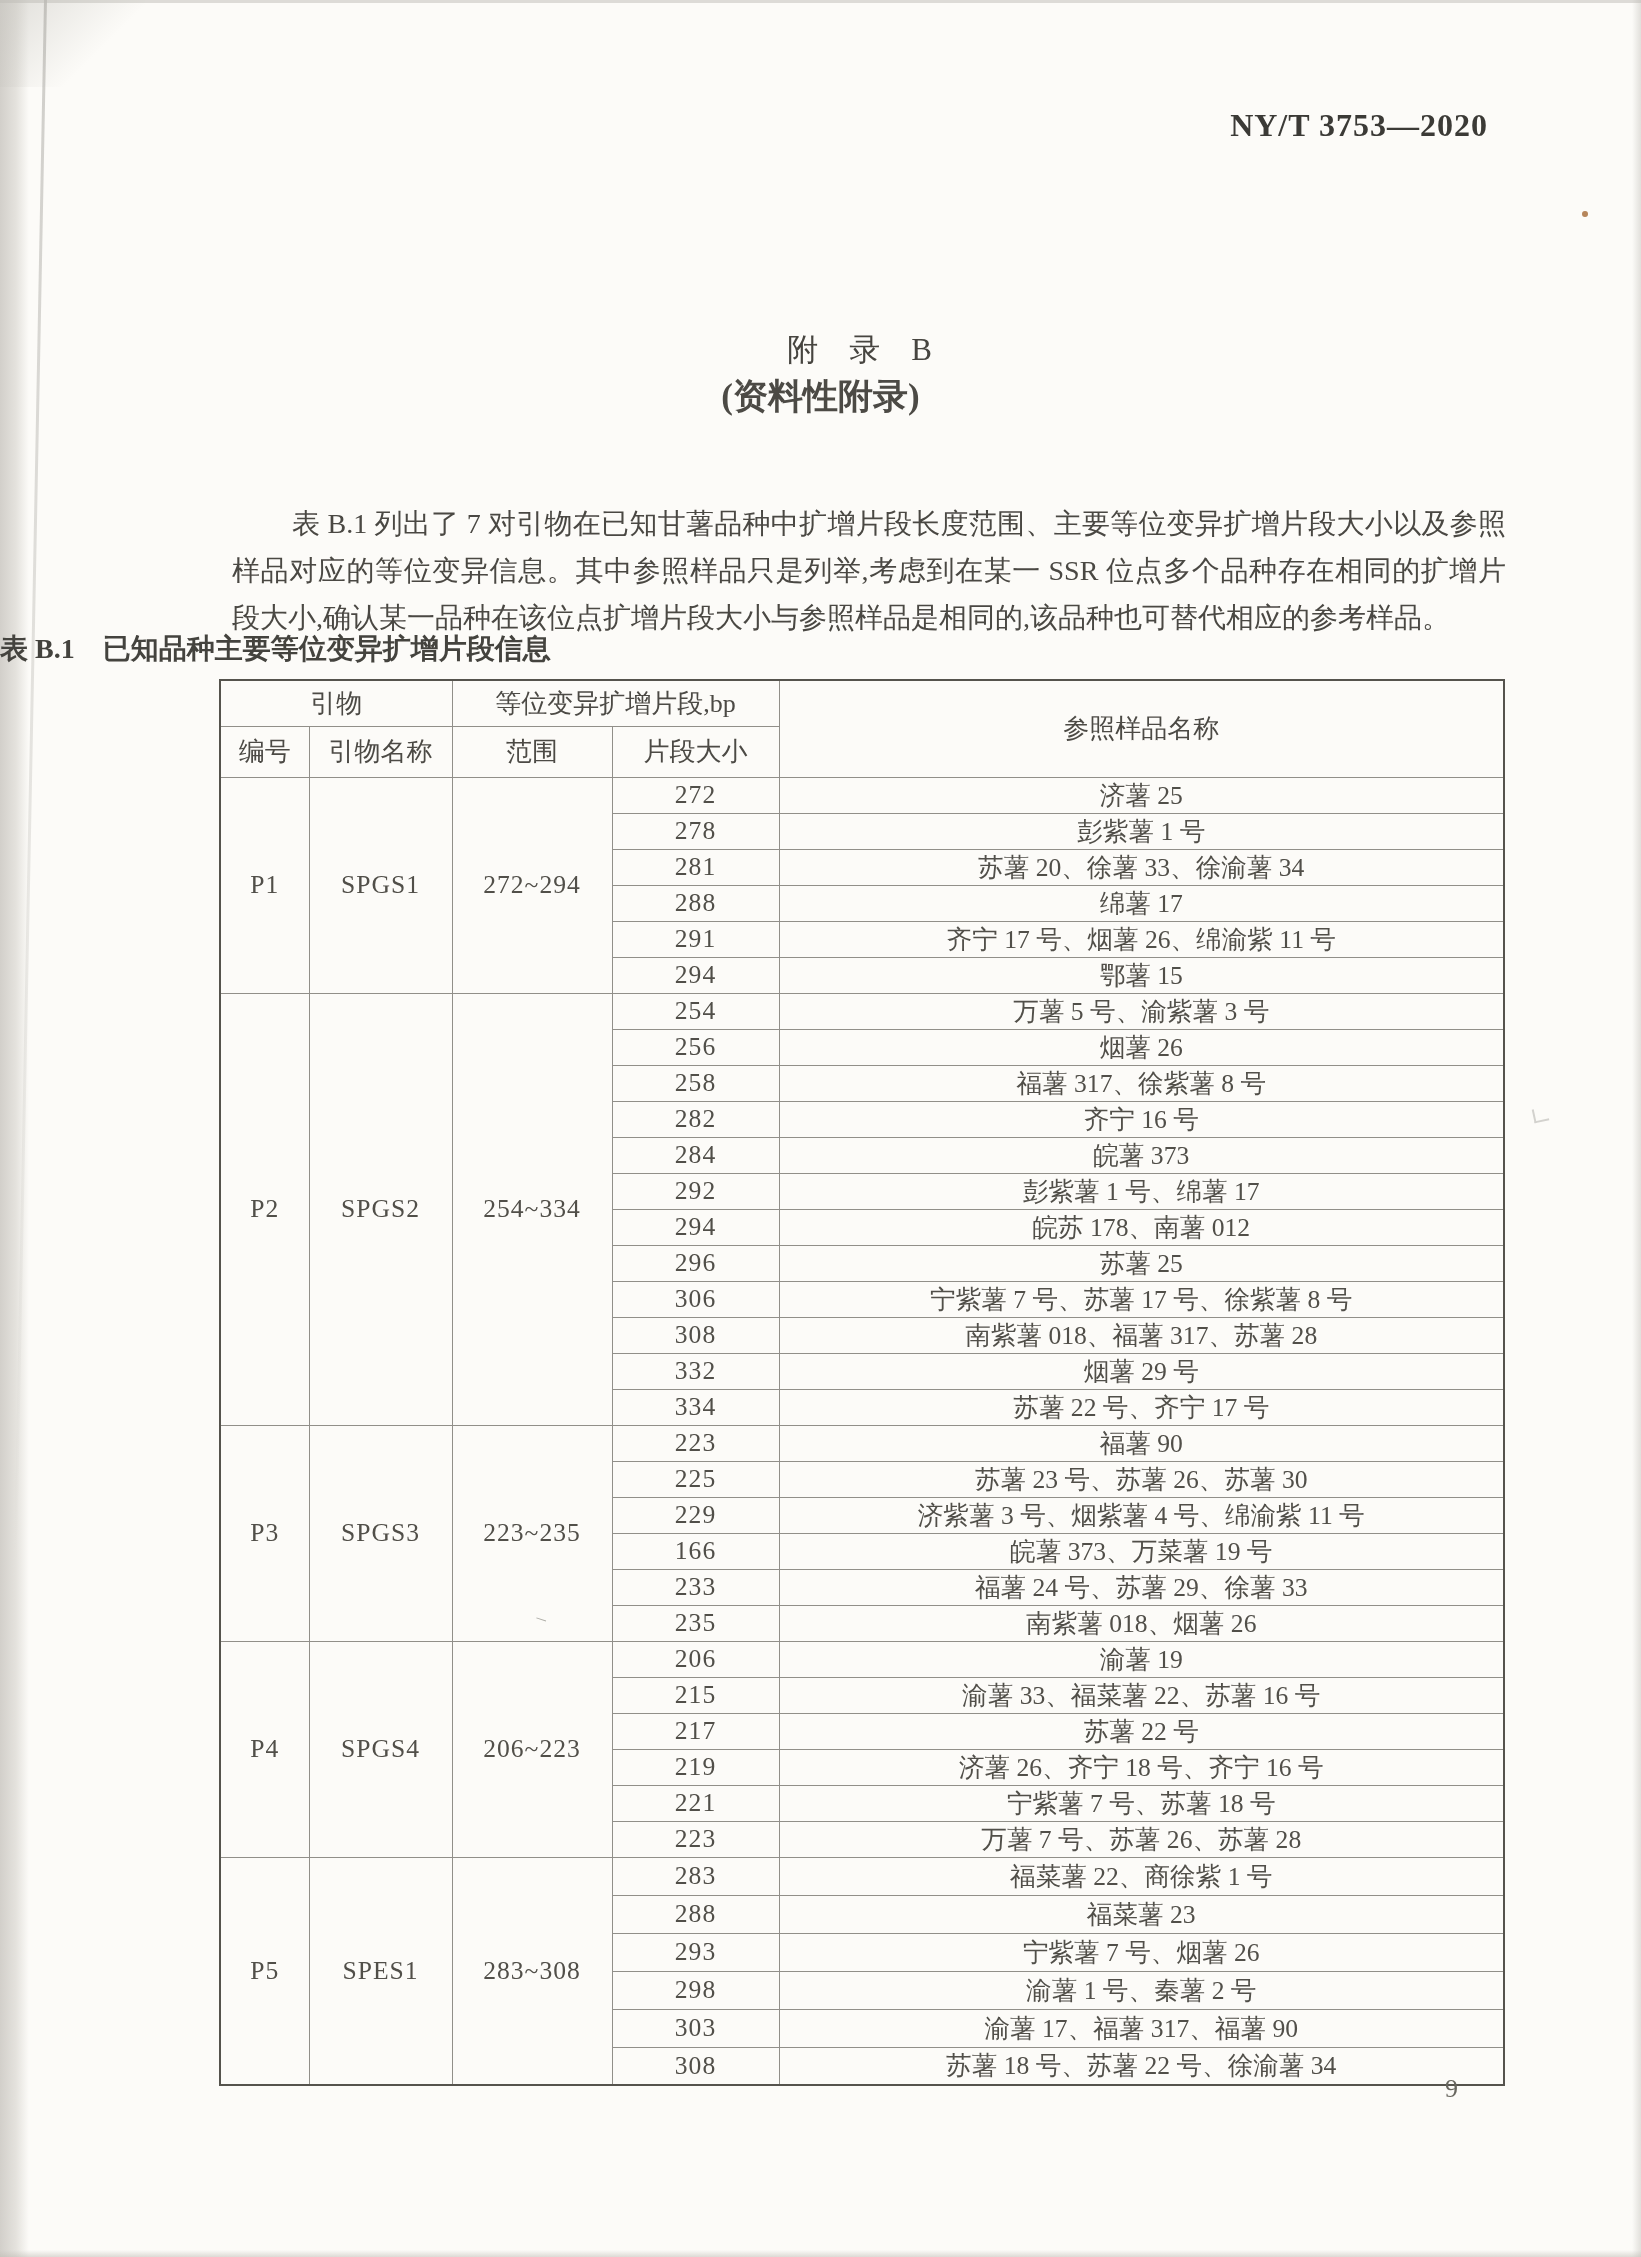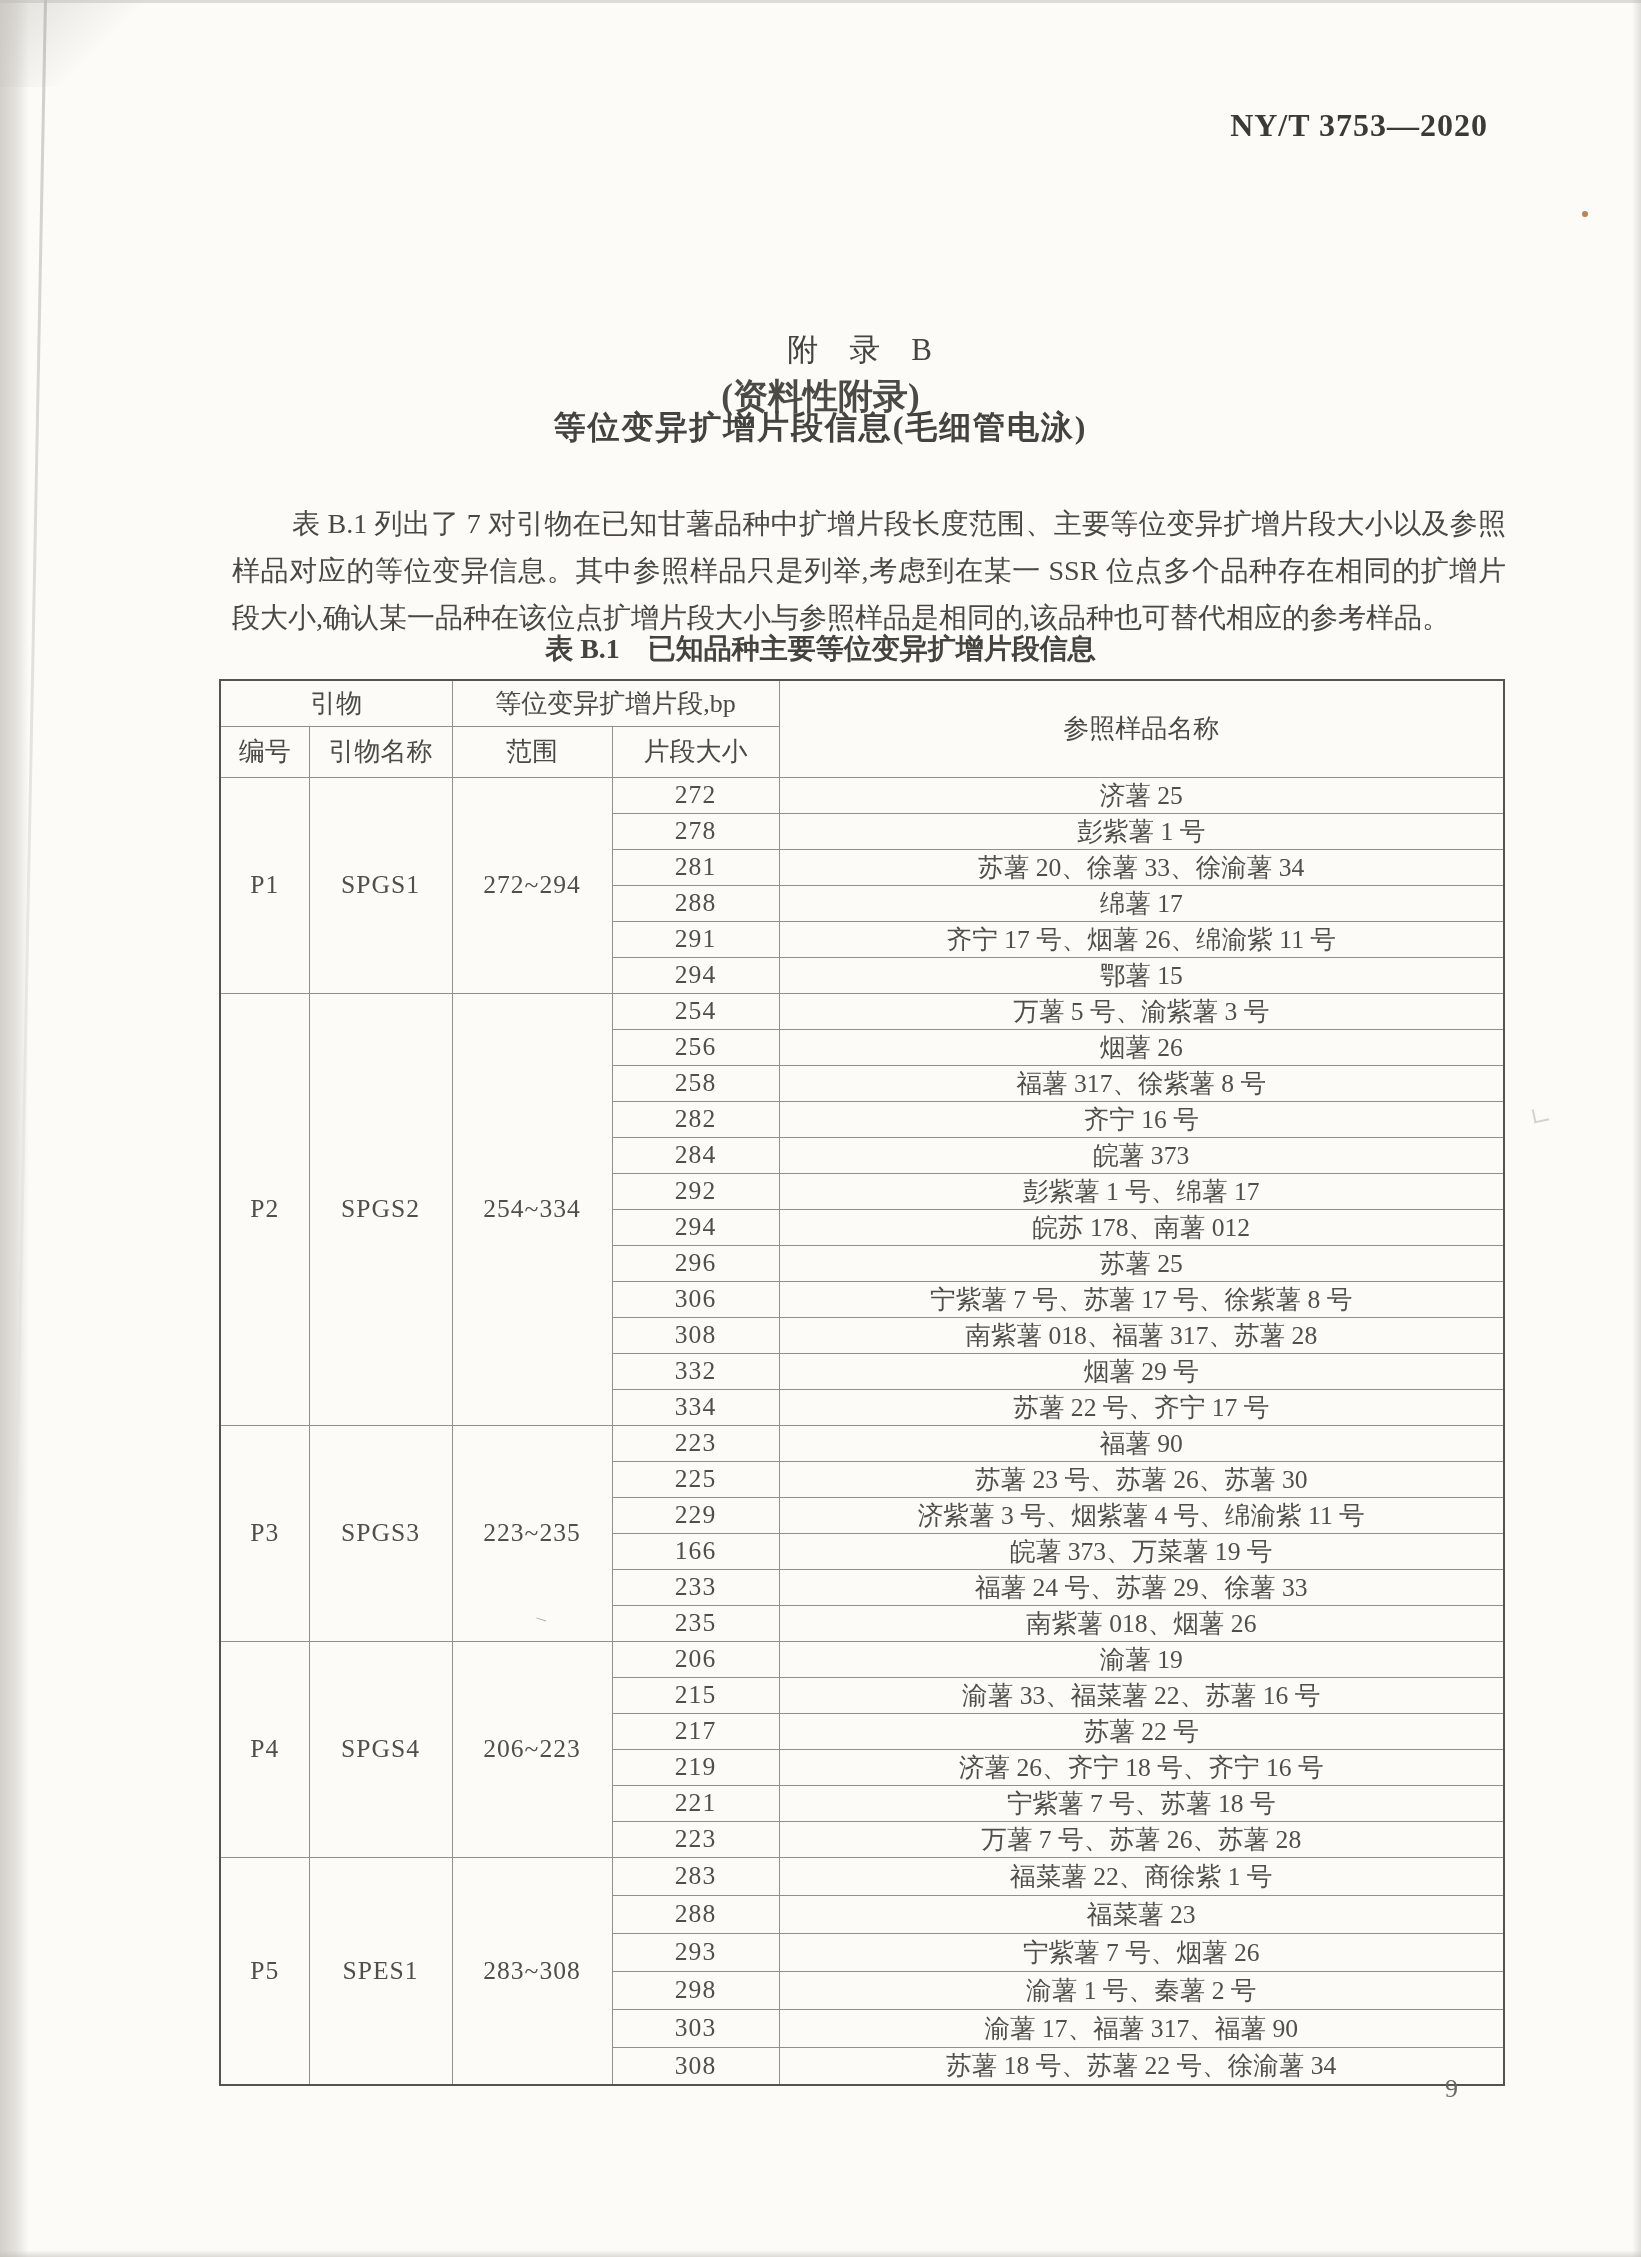--- a/index.html
+++ b/index.html
@@ -65,21 +65,21 @@
     position:absolute;top:406px;left:0;width:100%;text-align:center;
     font-size:32px;font-weight:bold;color:#454340;letter-spacing:1.9px;
   }
   .para{
     position:absolute;left:220px;top:488px;width:1274px;
     font-size:28px;line-height:47px;color:#4a4843;
     text-align:justify;text-indent:60px;
     margin:12px;
   }
   .tbl-caption{
-    position:absolute;top:630px;left:0;width:100%;text-align:center;
+    position:absolute;top:630px;left:0;width:100%;
     font-size:28px;font-weight:bold;color:#44433e;
   }
   
   .tbl-wrap{position:absolute;left:219px;top:679px;}
   table.tbl{
     border-collapse:collapse;table-layout:fixed;width:1284px;
     border:2.4px solid #55534d;
     background:transparent;
   }
   table.tbl th,table.tbl td{
@@ -111,21 +111,20 @@
   <div class="edge-right"></div>
   <div class="edge-bottom"></div>
   <div class="speck-dot"></div>
   <div class="speck-squiggle"></div>
   <div class="speck-tick"></div>
 
   <div class="std-code">NY/T 3753—2020</div>
 
   <div class="title-1">附　录　B</div>
   <div class="title-2">(资料性附录)</div>
-  <div class="title-3">等位变异扩增片段信息(毛细管电泳)</div>
 
   <p class="para">表 B.1 列出了 7 对引物在已知甘薯品种中扩增片段长度范围、主要等位变异扩增片段大小以及参照样品对应的等位变异信息。其中参照样品只是列举,考虑到在某一 SSR 位点多个品种存在相同的扩增片段大小,确认某一品种在该位点扩增片段大小与参照样品是相同的,该品种也可替代相应的参考样品。</p>
 
   <div class="tbl-caption">表 B.1　已知品种主要等位变异扩增片段信息</div>
 
   <div class="tbl-wrap">
     <table class="tbl">
       <colgroup>
         <col style="width:89px">
           <col style="width:143px">

